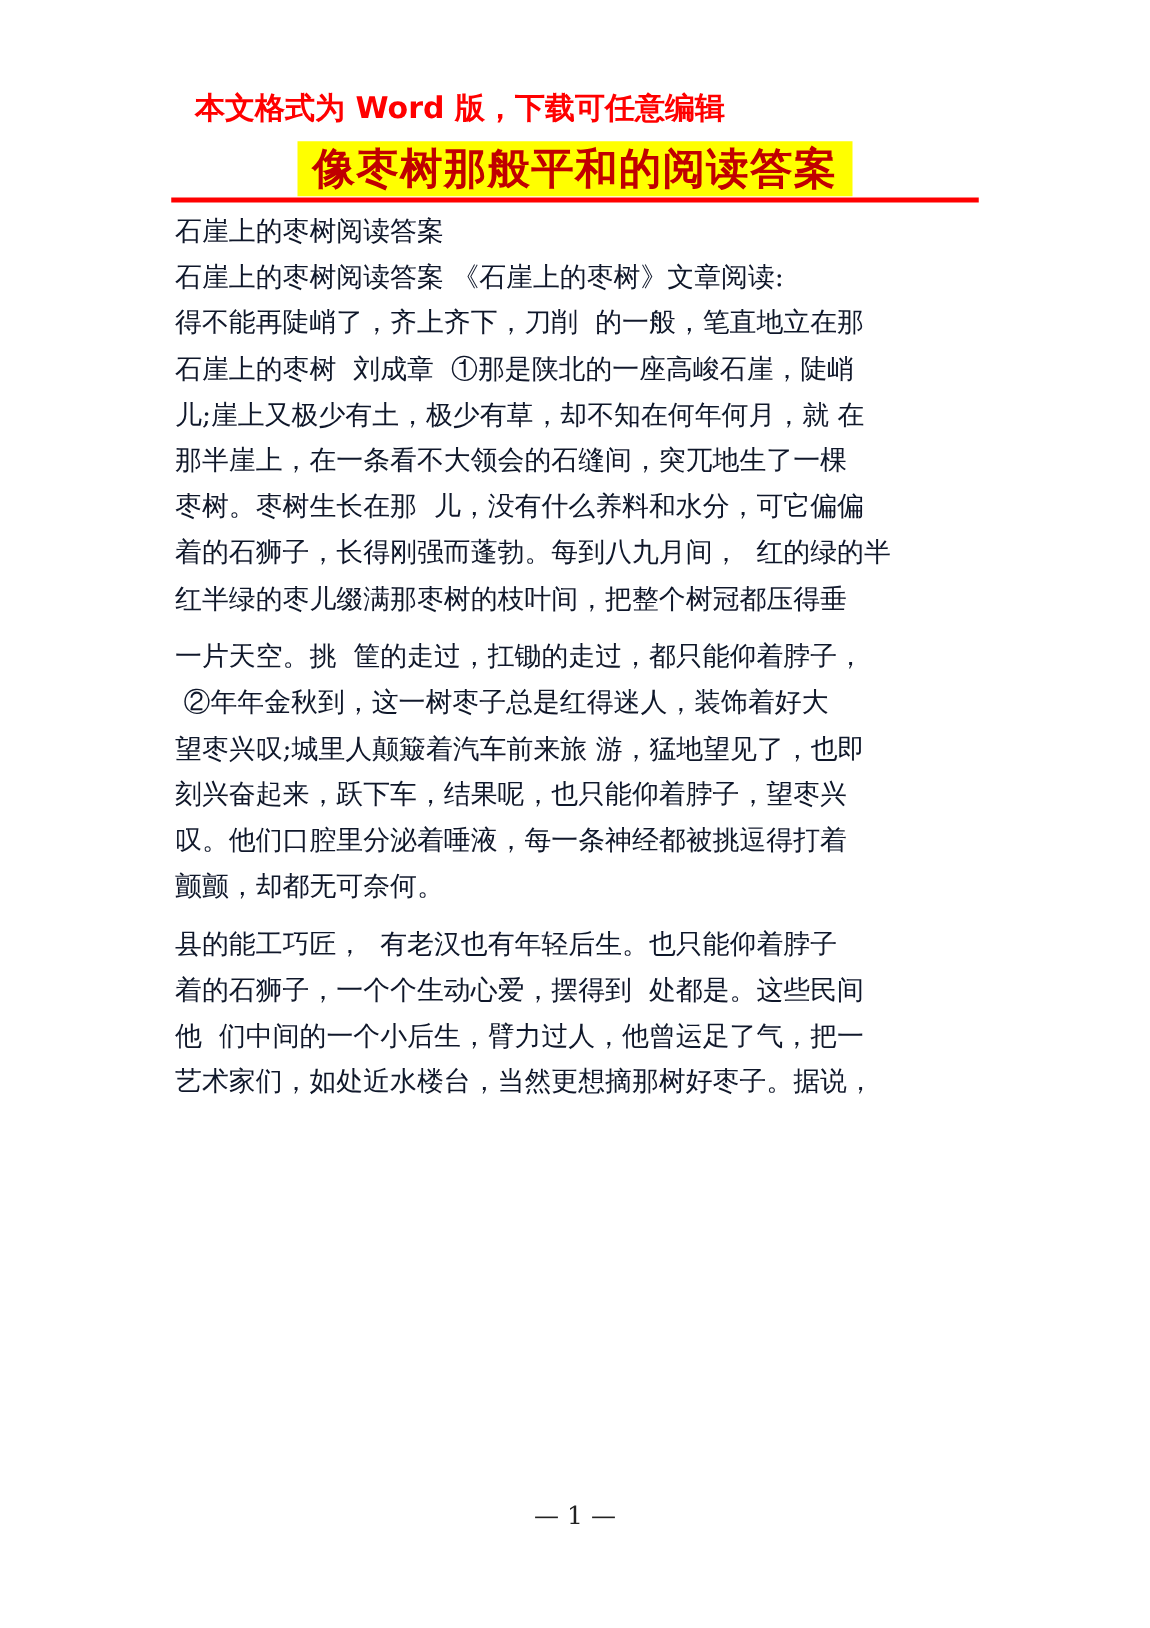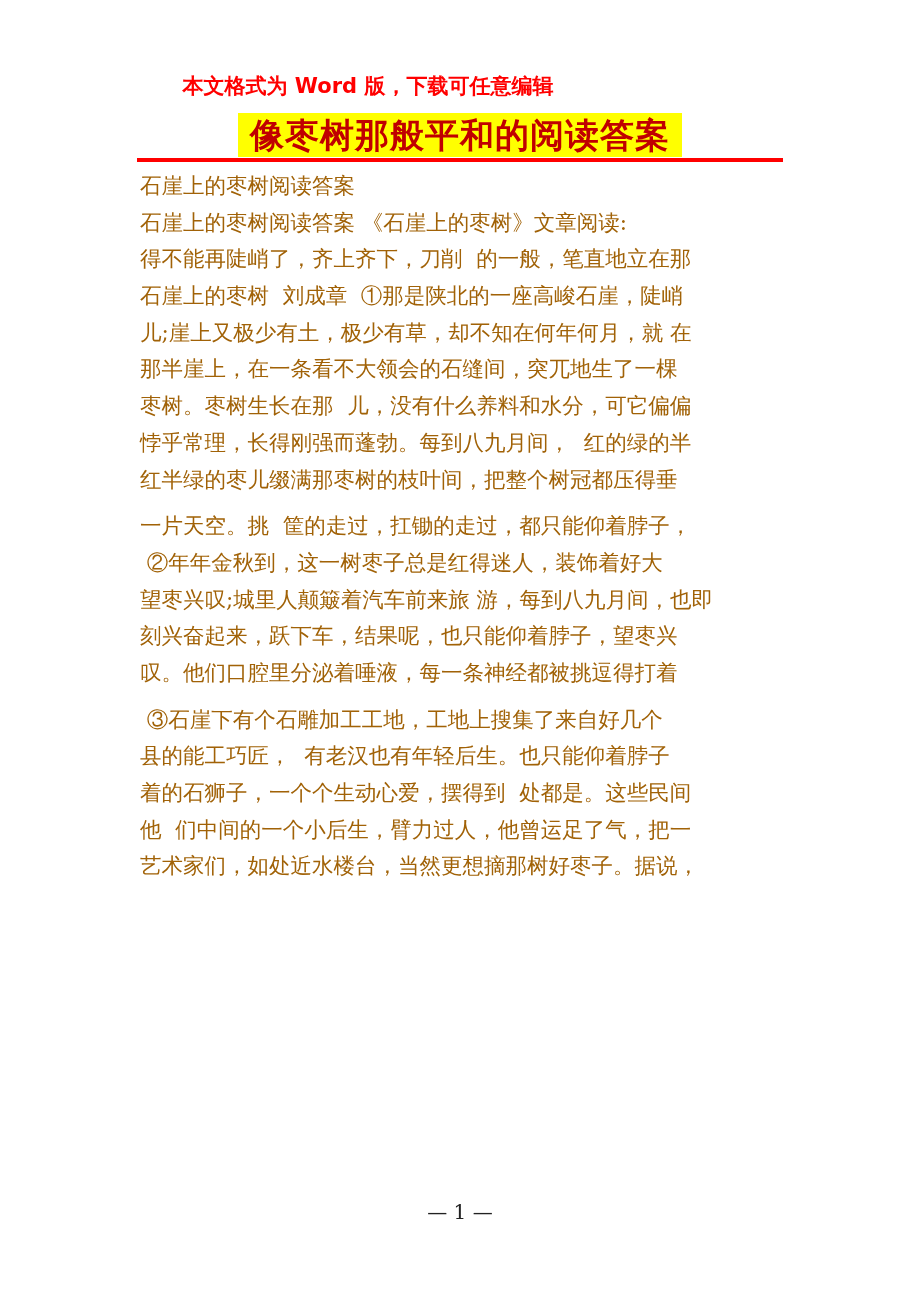--- a/index.html
+++ b/index.html
@@ -1,32 +1,32 @@
 <!DOCTYPE html>
 <html><head>
   <meta charset="utf-8">
   <style>
     html, body { margin: 0; padding: 0; background: #ffffff; }
     body { width: 920px; height: 1302px; position: relative; overflow: hidden; }
     .page { position: absolute; left: 0; top: 0; width: 920px; height: 1302px; background: #fff; }
     .banner {
       position: absolute; left: 0; width: 736px; top: 66px; text-align: center;
-      font-family: "DejaVu Sans", sans-serif; font-size: 21px; font-weight: bold;
+      font-family: "DejaVu Sans", sans-serif; font-size: 24px; font-weight: bold;
       color: #ff0000; line-height: 40px; letter-spacing: 0px;
     }
     .title-wrap { position: absolute; left: 0; width: 920px; top: 113px; text-align: center; }
     .title {
       display: inline-block; background: #ffff00; color: #c00000;
       font-family: "DejaVu Sans", sans-serif; font-size: 34px; font-weight: bold;
       line-height: 44px; padding: 0 12px; letter-spacing: 1px;
     }
     .rule { position: absolute; left: 137px; width: 646px; top: 158px; height: 4px; background: #ff0000; }
     .body-text {
       position: absolute; left: 140px; width: 645px; top: 168px;
-      font-family: "DejaVu Serif", serif; font-size: 21.5px; color: #a16207;
+      font-family: "DejaVu Serif", serif; font-size: 21.5px; color: #0f172a;
       line-height: 36.7px;
     }
     .line { white-space: pre; display: block; height: 36.7px; }
     .gap { height: 10px; }
     .footer {
       position: absolute; left: 0; width: 920px; top: 1200px; text-align: center;
       font-family: "DejaVu Serif", serif; font-size: 20px; color: #222;
     }
   </style>
 </head>
@@ -40,30 +40,30 @@
   <div class="rule"></div>
 
   <div class="body-text">
     <span class="line">石崖上的枣树阅读答案</span>
     <span class="line">石崖上的枣树阅读答案 《石崖上的枣树》文章阅读:</span>
     <span class="line">得不能再陡峭了，齐上齐下，刀削  的一般，笔直地立在那</span>
     <span class="line">石崖上的枣树  刘成章  ①那是陕北的一座高峻石崖，陡峭</span>
     <span class="line">儿;崖上又极少有土，极少有草，却不知在何年何月，就 在</span>
     <span class="line">那半崖上，在一条看不大领会的石缝间，突兀地生了一棵</span>
     <span class="line">枣树。枣树生长在那  儿，没有什么养料和水分，可它偏偏</span>
-    <span class="line">悖乎常理，长得刚强而蓬勃。每到八九月间，  红的绿的半</span>
+    <span class="line">着的石狮子，长得刚强而蓬勃。每到八九月间，  红的绿的半</span>
     <span class="line">红半绿的枣儿缀满那枣树的枝叶间，把整个树冠都压得垂</span>
     <div class="gap"></div>
     <span class="line">一片天空。挑  筐的走过，扛锄的走过，都只能仰着脖子，</span>
     <span class="line"> ②年年金秋到，这一树枣子总是红得迷人，装饰着好大</span>
-    <span class="line">望枣兴叹;城里人颠簸着汽车前来旅 游，每到八九月间，也即</span>
+    <span class="line">望枣兴叹;城里人颠簸着汽车前来旅 游，猛地望见了，也即</span>
     <span class="line">刻兴奋起来，跃下车，结果呢，也只能仰着脖子，望枣兴</span>
     <span class="line">叹。他们口腔里分泌着唾液，每一条神经都被挑逗得打着</span>
+    <span class="line">颤颤，却都无可奈何。</span>
     <div class="gap"></div>
-    <span class="line"> ③石崖下有个石雕加工工地，工地上搜集了来自好几个</span>
     <span class="line">县的能工巧匠，  有老汉也有年轻后生。也只能仰着脖子</span>
     <span class="line">着的石狮子，一个个生动心爱，摆得到  处都是。这些民间</span>
     <span class="line">他  们中间的一个小后生，臂力过人，他曾运足了气，把一</span>
     <span class="line">艺术家们，如处近水楼台，当然更想摘那树好枣子。据说，</span>
   </div>
 
   <div class="footer">— 1 —</div>
 </div>
 
 </body></html>

